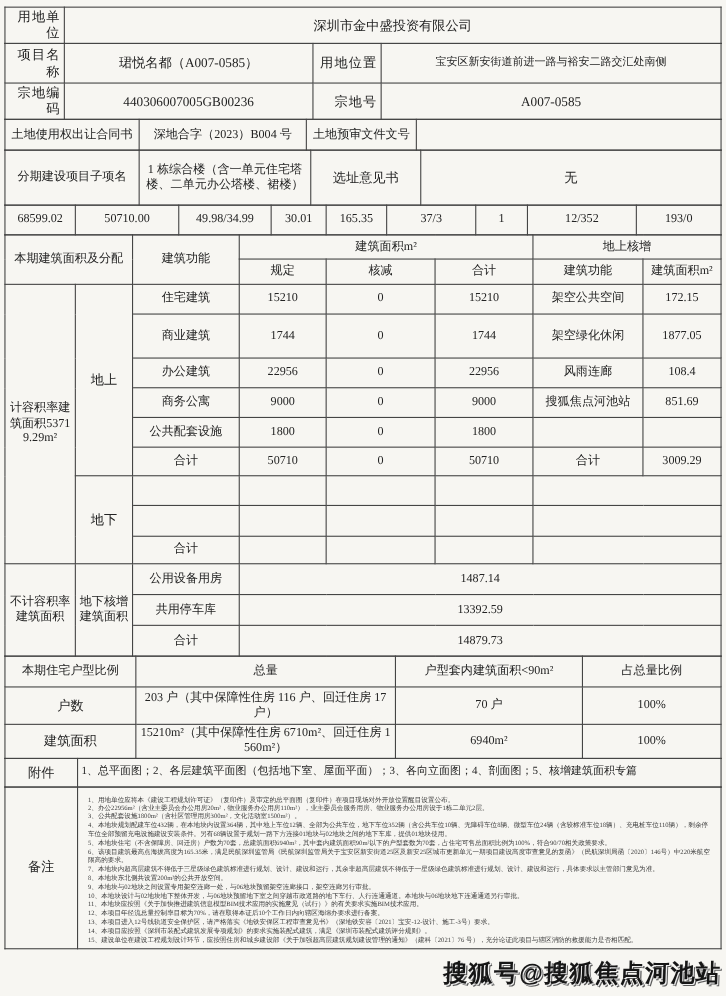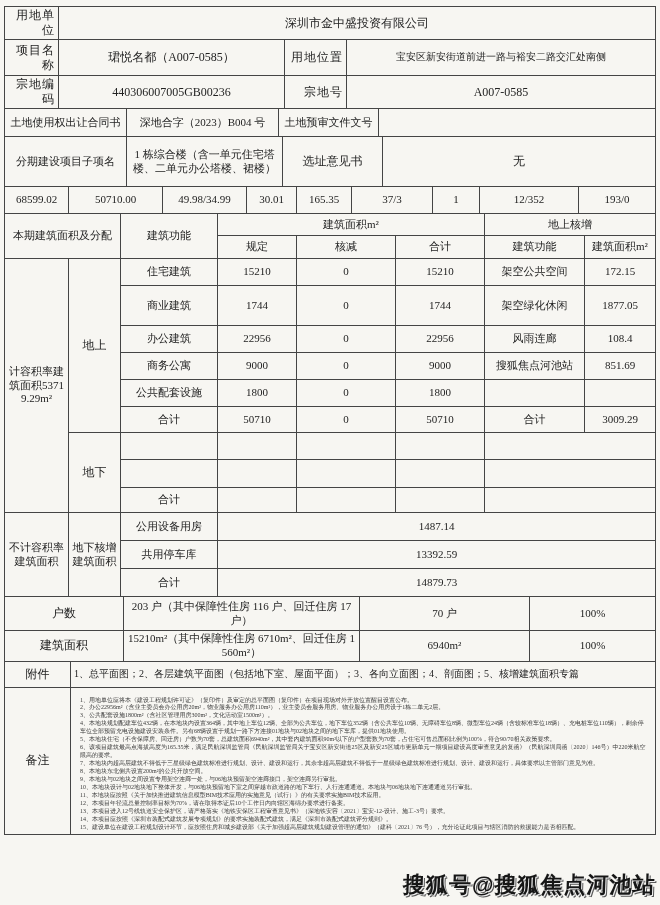--- a/index.html
+++ b/index.html
@@ -257,20 +257,26 @@
     </table>
 
   <table>
     <colgroup>
         <col style="width:119px">
         <col style="width:236px">
         <col style="width:170px">
         <col>
       </colgroup>
     <tbody>
+        <tr style="height:28px">
+      <td class="s11">本期住宅户型比例</td>
+      <td class="s11">总量</td>
+      <td class="s11">户型套内建筑面积&lt;90m²</td>
+      <td class="s11">占总量比例</td>
+    </tr>
     <tr style="height:34px">
       <td>户数</td>
       <td class="s11">203 户（其中保障性住房 116 户、回迁住房 17 户）</td>
       <td class="s11">70 户</td>
       <td class="s11">100%</td>
     </tr>
     <tr style="height:18px">
       <td>建筑面积</td>
       <td class="s11">15210m²（其中保障性住房 6710m²、回迁住房 1560m²）</td>
       <td class="s11">6940m²</td>

